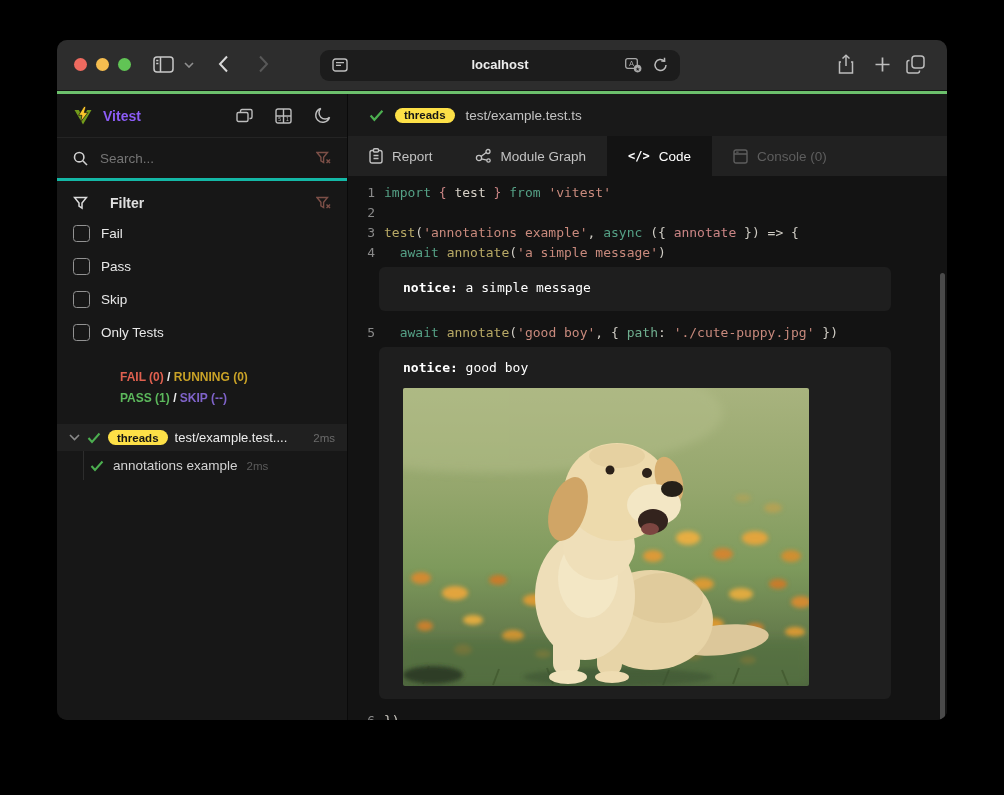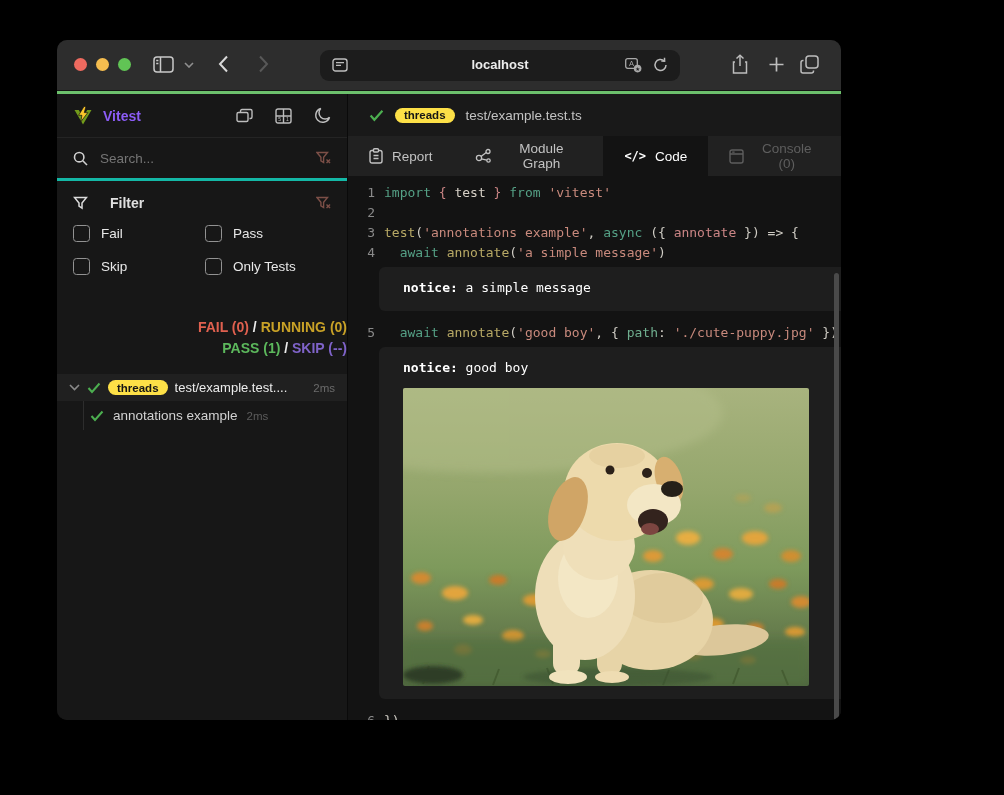--- a/index.html
+++ b/index.html
@@ -2,21 +2,21 @@
 <html style="--accent: #6cc06c; --badge: #fde047; --fail: #e0604f; --running: #c9a227; --pass: #5cb85c; --skip: #7f63c9; --check: #4caf50; --kw: #55a186; --fn: #b8a965; --str: #c98a7d; --punct: #cfccc4; --ident: #d6d0c6; --param: #cb8585; --prop: #6fae8f; --lineno: #8a8a8a; --traffic_red: #ee6a5f; --traffic_yellow: #f5bd4f; --traffic_green: #61c455;"><head>
 <meta charset="utf-8">
 <style>
   html,body{margin:0;padding:0;}
   body{
     width:1004px;height:795px;background:#000;position:relative;overflow:hidden;
     font-family:"Liberation Sans",sans-serif;
     -webkit-font-smoothing:antialiased;
   }
   .window{
-    position:absolute;left:57px;top:40px;width:784px;height:680px;
+    position:absolute;left:57px;top:40px;width:890px;height:680px;
     border-radius:10px;overflow:hidden;background:#131313;
     box-shadow:0 30px 70px rgba(0,0,0,.85);
     display:flex;flex-direction:column;
   }
   
   .chrome{height:50px;background:#2d2d2d;position:relative;flex:none;}
   .dot{position:absolute;top:18px;width:13px;height:13px;border-radius:50%;border:none;padding:0;cursor:default;}
   .dot.close{left:17px;background:var(--traffic_red,#ee6a5f);}
   .dot.min{left:39px;background:var(--traffic_yellow,#f5bd4f);}
   .dot.zoom{left:61px;background:var(--traffic_green,#61c455);}
@@ -43,24 +43,24 @@
   .sb-header .spacer{flex:1;}
   .icon-btn{background:none;border:none;padding:0;color:#bdbdbd;cursor:default;display:flex;align-items:center;}
   .sb-header .icon-btn{margin-left:12px;}
   .sb-search{height:40px;flex:none;display:flex;align-items:center;gap:10px;padding:0 16px;border-bottom:3px solid #14b8a6;}
   .search-input{flex:1;background:transparent;border:none;outline:none;color:#ddd;font-size:13.5px;font-family:"Liberation Sans",sans-serif;}
   .search-input::placeholder{color:#757575;}
   .funnel-x{color:#7c4f47;}
   .sb-filter{padding:14px 16px 16px;flex:none;}
   .filter-title-row{display:flex;align-items:center;gap:22px;margin-bottom:14px;color:#e0e0e0;}
   .filter-title{font-size:14px;font-weight:700;flex:1;}
-  .cb-grid{display:grid;grid-template-columns:1fr 1fr;gap:16px 6px;}
+  .cb-grid{display:grid;grid-template-columns:1fr;gap:16px 6px;}
   .cb-item{display:flex;align-items:center;gap:11px;font-size:13.5px;color:#e8e8e8;cursor:default;}
   .cb{width:15px;height:15px;border:1.5px solid #929292;border-radius:3.5px;flex:none;background:transparent;}
-  .summary{margin-top:20px;padding:6px 0 6px 63px;font-size:14px;font-weight:700;line-height:21px;flex:none;text-align:right;}
+  .summary{margin-top:4px;padding:6px 0 6px 63px;font-size:12px;font-weight:700;line-height:21px;flex:none;}
   .s-fail{color:var(--fail,#e0604f);}
   .s-run{color:var(--running,#c9a227);}
   .s-pass{color:var(--pass,#5cb85c);}
   .s-skip{color:var(--skip,#7f63c9);}
   .s-sep{color:#ececec;white-space:pre;}
   .tree{margin-top:9px;flex:none;}
   .file-row{height:27px;background:#202020;display:flex;align-items:center;gap:7px;padding:0 12px;cursor:default;}
   .tree-chevron{color:#8a8a8a;flex:none;display:flex;}
   .check{flex:none;display:flex;}
   .badge{background:var(--badge,#fde047);color:#151515;font-size:11.5px;font-weight:700;padding:1.5px 9px;border-radius:9px;flex:none;}

